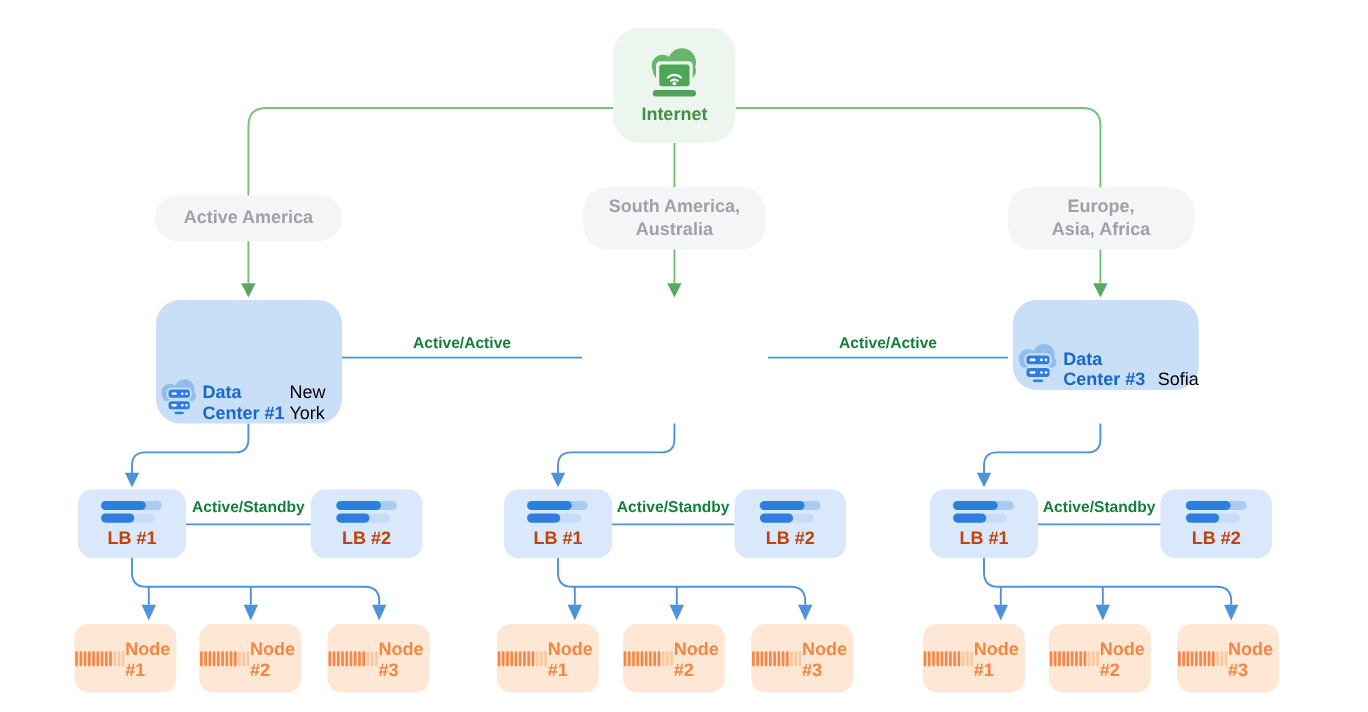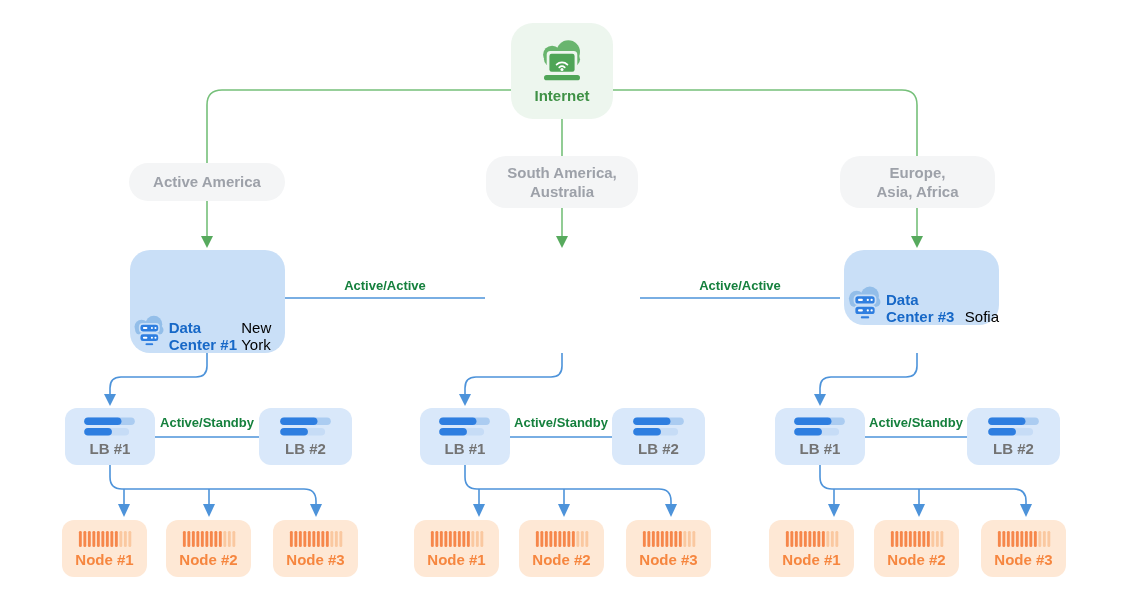--- a/index.html
+++ b/index.html
@@ -15,23 +15,23 @@
 
   .pill { background:#F4F5F6; border-radius:20px; color:#9DA1A9; font-weight:700; font-size:15px;
           display:flex; flex-direction:column; align-items:center; justify-content:center;
           text-align:center; line-height:1.3; }
 
   .dc-box { background:#C9DFF7; border-radius:20px; display:flex; flex-direction:row; align-items:flex-end; justify-content:center; }
   .dc-name { color:#1768C7; font-weight:700; font-size:15px; margin-top:3px; }
   .dc-loc  { color:#000000; font-size:15px; margin-top:6px; }
 
   .lb-box { background:#D9E8FA; border-radius:12px; display:flex; flex-direction:column; align-items:center; justify-content:center; }
-  .lb-label { color:#737373; font-weight:700; font-size:15px; margin-top:3px; }
-
-  .node-box { background:#FEE8D5; border-radius:12px; display:flex; flex-direction:column; align-items:center; justify-content:center; }
+  .lb-label { color:#c2410c; font-weight:700; font-size:15px; margin-top:3px; }
+
+  .node-box { background:#FEE8D5; border-radius:12px; display:flex; flex-direction:row; align-items:center; justify-content:center; }
   .node-label { color:#F6863F; font-weight:700; font-size:15px; margin-top:3px; }
 
   .edge-label { color:#15803d; font-weight:700; font-size:13px; text-align:center; }
   .green-line { stroke:#76C07A; stroke-width:1.6; fill:none; }
   .green-arrow { fill:#57AA5D; }
   .blue-line { stroke:#4D93DA; stroke-width:1.6; fill:none; }
   .blue-arrow { fill:#4D93DA; }
 </style>
 </head>
 <body>

